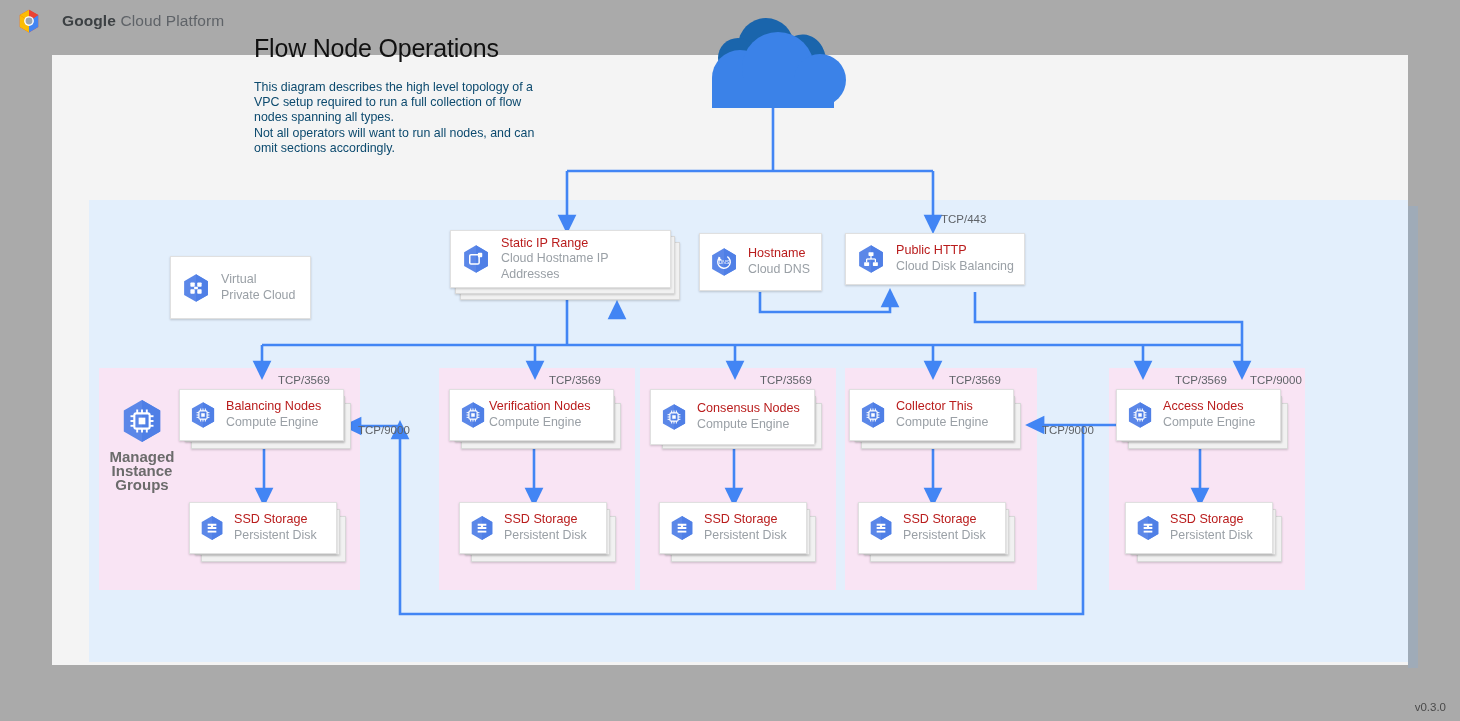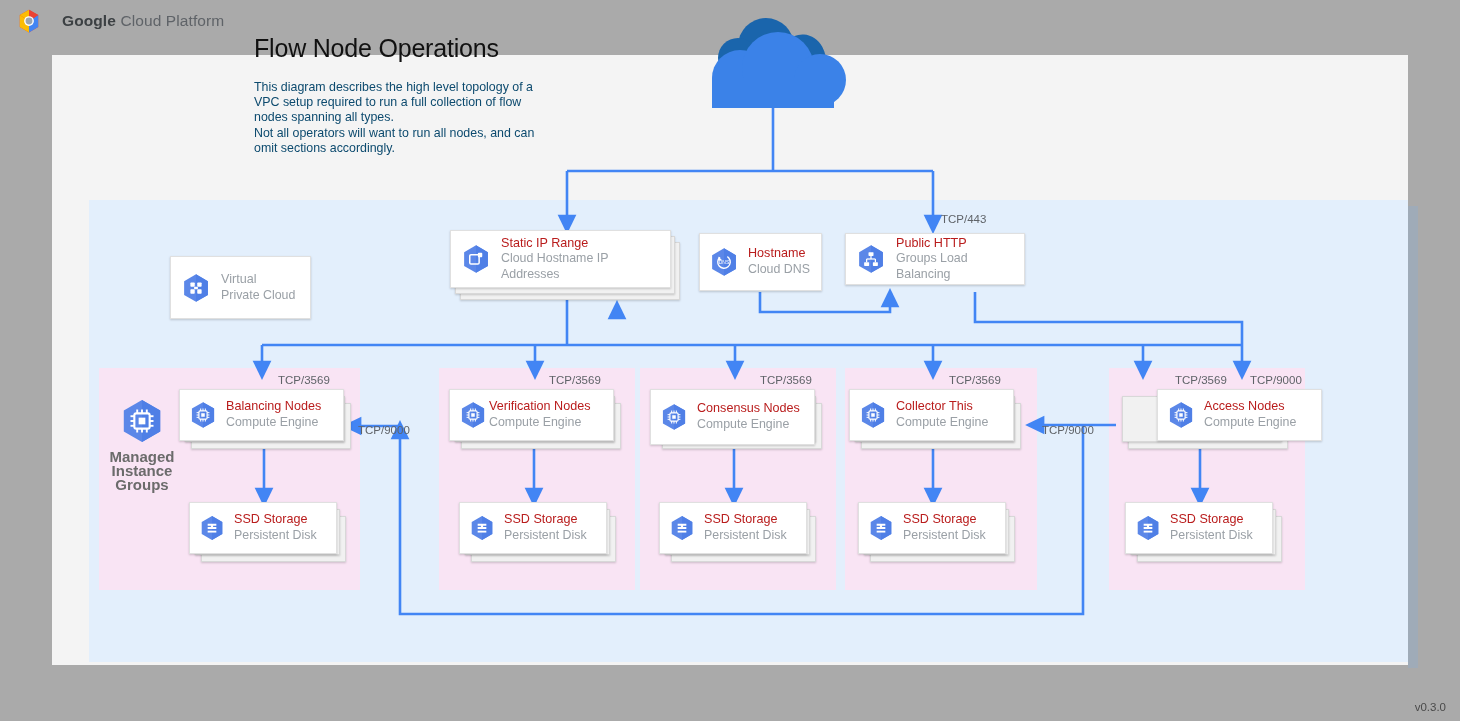--- a/index.html
+++ b/index.html
@@ -253,21 +253,21 @@
         <g stroke="#ffffff" stroke-width="2" fill="none">
           <path d="M24 19 L24 24"></path>
             <path d="M17 24 L31 24"></path>
           <path d="M17 24 L17 29"></path>
             <path d="M31 24 L31 29"></path>
         </g>
       </svg>
     </span>
     <span class="txt">
       <span class="t1">Public HTTP</span>
-      <span class="t2">Groups Load Balancing</span>
+      <span class="t2">Cloud Disk Balancing</span>
     </span>
   </div>
 
   <div class="stack" style="left:179px;top:389px;width:180px;height:72px;">
     <div class="sheet" style="left:12px;top:14px;width:160px;height:46px;"></div>
     <div class="sheet" style="left:6px;top:7px;width:160px;height:46px;"></div>
   </div>
   <div class="card" style="left:179px;top:389px;width:165px;height:52px;padding:0 9px;gap:9px;">
     <span class="ico">
       <svg width="28" height="28" viewBox="0 0 48 48">
@@ -393,21 +393,21 @@
     <span class="txt">
       <span class="t1">Collector This</span>
       <span class="t2">Compute Engine</span>
     </span>
   </div>
 
   <div class="stack" style="left:1116px;top:389px;width:180px;height:72px;">
     <div class="sheet" style="left:12px;top:14px;width:160px;height:46px;"></div>
     <div class="sheet" style="left:6px;top:7px;width:160px;height:46px;"></div>
   </div>
-  <div class="card" style="left:1116px;top:389px;width:165px;height:52px;padding:0 9px;gap:9px;margin-left:41px;">
+  <div class="card" style="left:1116px;top:389px;width:165px;height:52px;padding:0 9px;gap:9px;">
     <span class="ico">
       <svg width="28" height="28" viewBox="0 0 48 48">
         <path d="M24 2 L43 13 L43 35 L24 46 L5 35 L5 13 Z" fill="#5b87e8"></path>
         <path d="M24 2 L43 13 L43 35 L24 46 Z" fill="#4f7fe6"></path>
         <rect x="17" y="17" width="14" height="14" rx="2" fill="none" stroke="#ffffff" stroke-width="2"></rect>
         <rect x="21" y="21" width="6" height="6" fill="#ffffff"></rect>
         <g stroke="#ffffff" stroke-width="1.8">
           <path d="M20 13 L20 17"></path>
             <path d="M24 13 L24 17"></path>
             <path d="M28 13 L28 17"></path>

